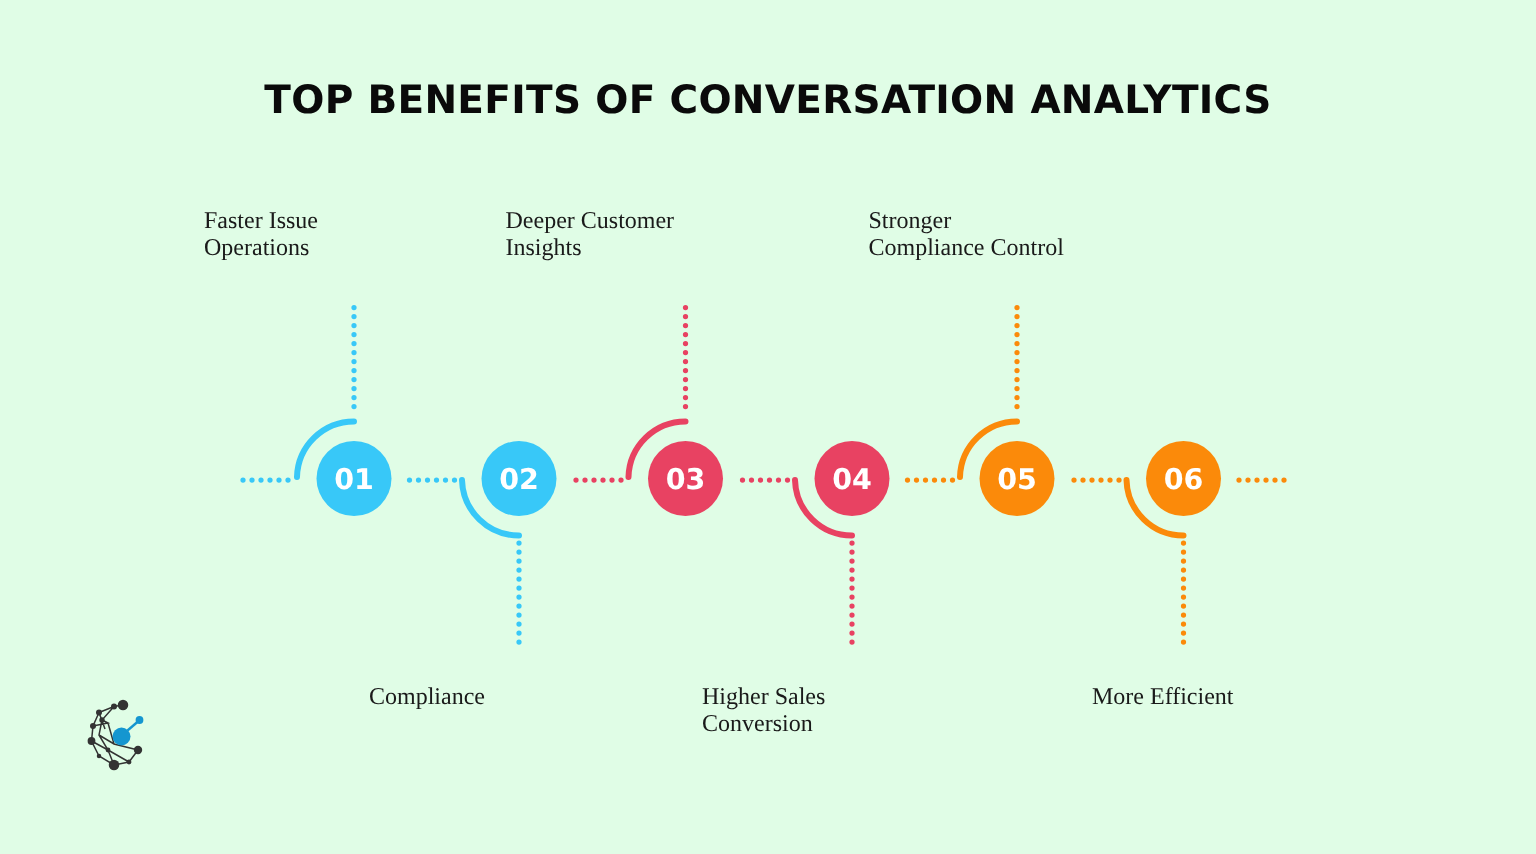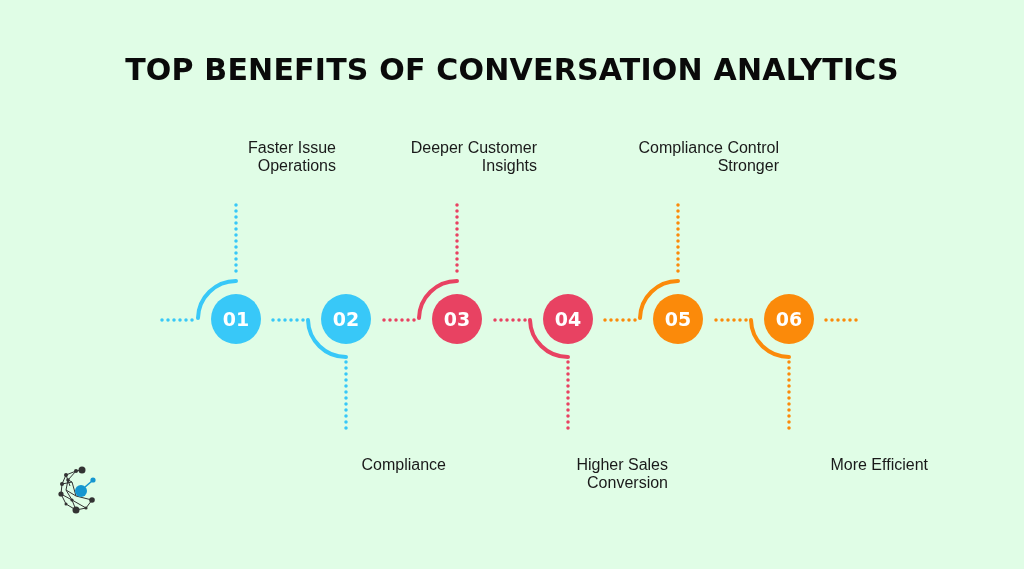--- a/index.html
+++ b/index.html
@@ -1,23 +1,23 @@
 <!DOCTYPE html>
 <html><head>
 <meta charset="utf-8">
 <style>
   html, body { margin:0; padding:0; }
   body { width:1024px; height:569px; background:#e0fde6; position:relative; overflow:hidden;
          font-family:"DejaVu Sans", sans-serif; }
   .title { position:absolute; left:0; top:52px; width:1024px; text-align:center;
-           font-family:"DejaVu Sans", sans-serif; font-weight:bold; font-size:30px;
+           font-family:"DejaVu Sans", sans-serif; font-weight:bold; font-size:26px;
            letter-spacing:0.2px; color:#0a0a0a; }
   svg.diagram { position:absolute; left:0; top:0; }
-  .label { position:absolute; width:200px; text-align:right; font-size:16px; line-height:18px;
-           color:#1a1a1a; font-family:Liberation Sans, sans-serif; }
+  .label { position:absolute; width:200px; text-align:left; font-size:16px; line-height:18px;
+           color:#1a1a1a; font-family:Liberation Serif, serif; }
   .num { font-family:"DejaVu Sans", sans-serif; font-weight:bold; font-size:19px; fill:#ffffff; }
   .logo { position:absolute; left:52px; top:462px; width:56px; height:56px; }
 </style>
 </head>
 <body>
 
 <div class="title">TOP BENEFITS OF CONVERSATION ANALYTICS</div>
 
 <svg class="diagram" width="1024" height="569">
 
@@ -73,22 +73,22 @@
 
 <div class="label" style="left:136px; top:139px;">
   <div>Faster Issue</div>
   <div>Operations</div>
 </div>
 <div class="label" style="left:337px; top:139px;">
   <div>Deeper Customer</div>
   <div>Insights</div>
 </div>
 <div class="label" style="left:579px; top:139px;">
+  <div>Stronger</div>
   <div>Compliance Control</div>
-  <div>Stronger</div>
 </div>
 <div class="label" style="left:246px; top:456px;">
   <div>Compliance</div>
 </div>
 <div class="label" style="left:468px; top:456px;">
   <div>Higher Sales</div>
   <div>Conversion</div>
 </div>
 <div class="label" style="left:728px; top:456px;">
   <div>More Efficient</div>

